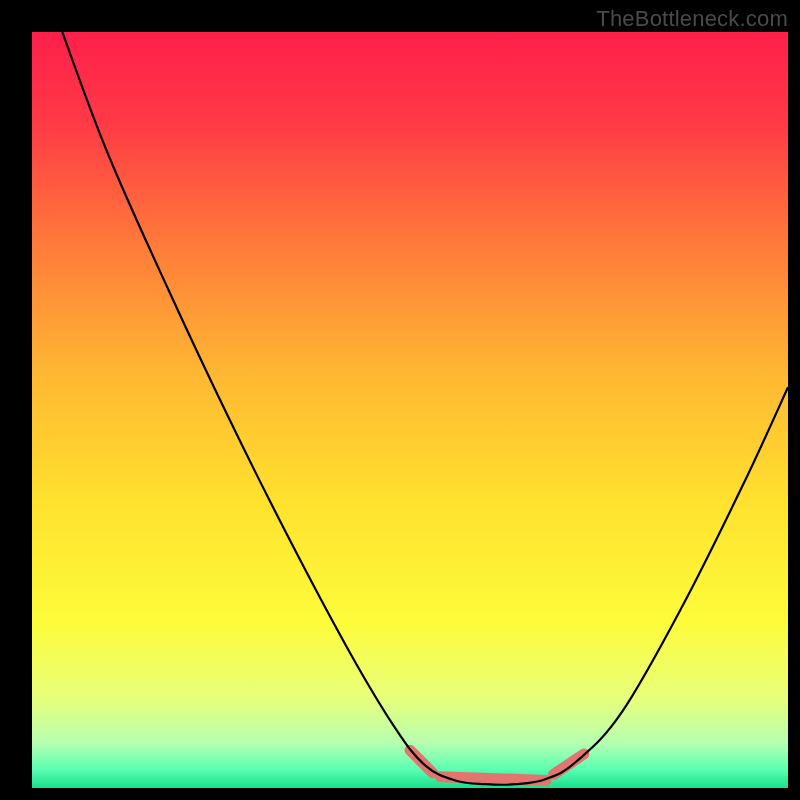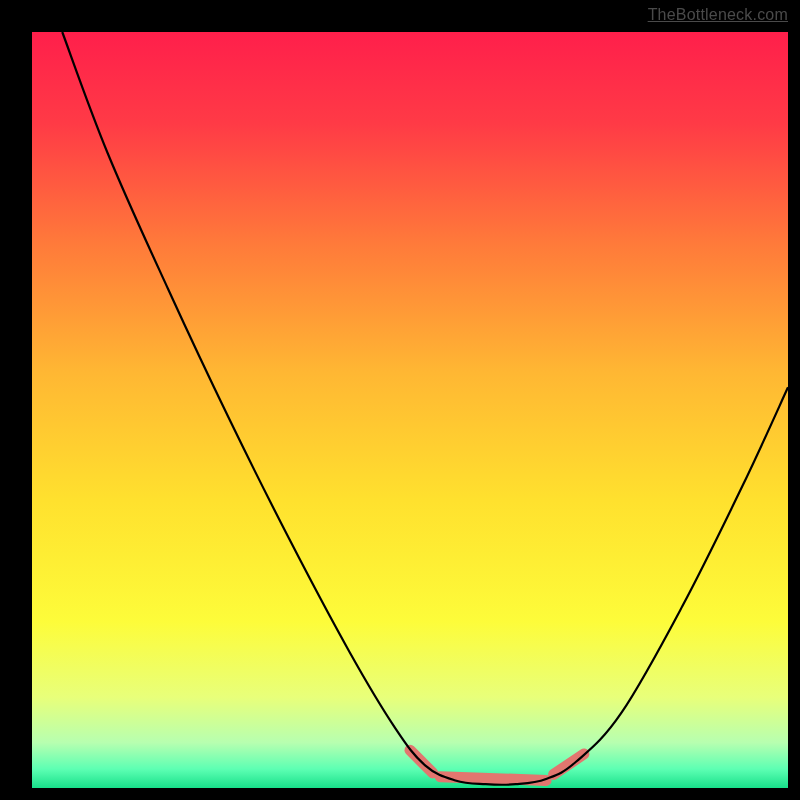--- a/index.html
+++ b/index.html
@@ -15,26 +15,25 @@
     position: relative;
     width: 800px;
     height: 800px;
     background: #000;
   }
   .watermark {
     position: absolute;
     top: 6px;
     right: 12px;
     color: #4a4a4a;
-    font-size: 16px;
+    font-size: 22px;
     font-weight: 500;
     letter-spacing: 0.2px;
     z-index: 10;
     user-select: none;
-    text-decoration: underline;
   }
   svg {
     position: absolute;
     left: 0;
     top: 0;
   }
 </style>
 </head>
 <body>
 

